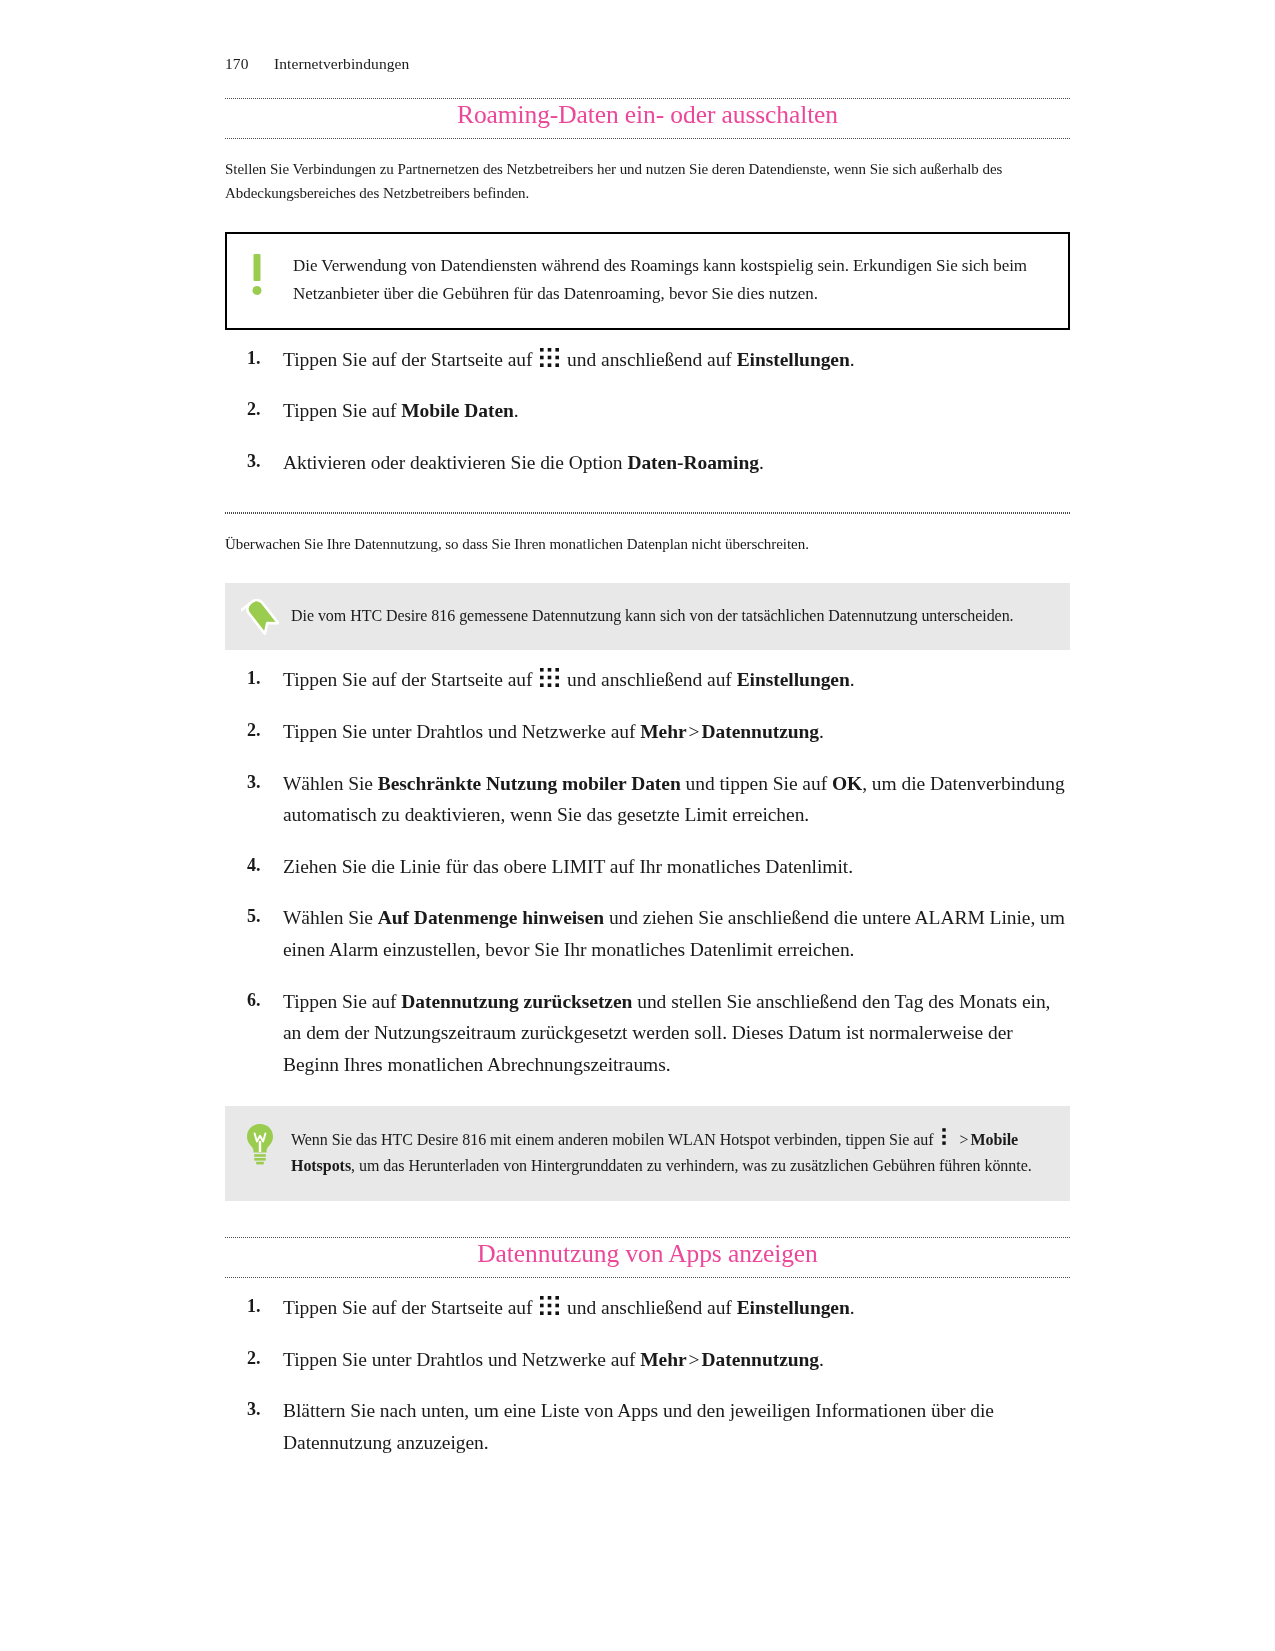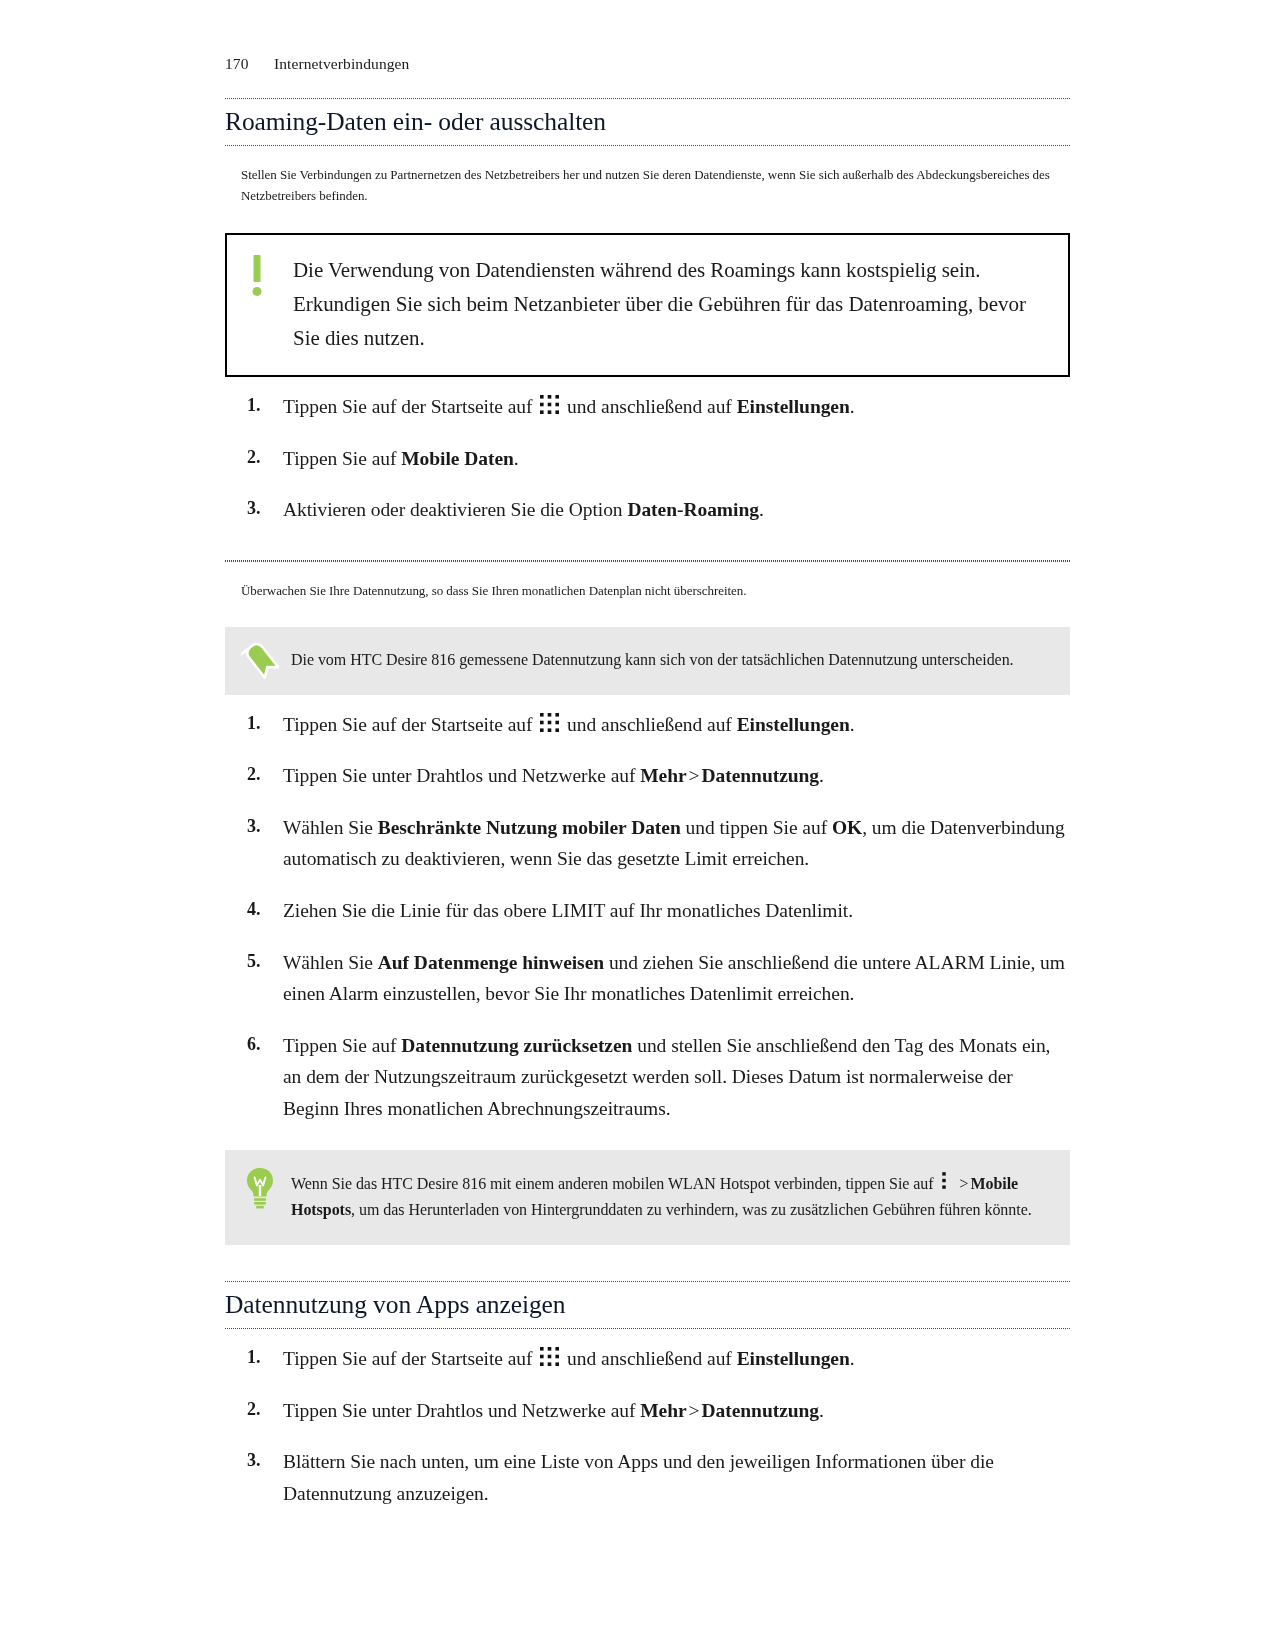--- a/index.html
+++ b/index.html
@@ -44,46 +44,47 @@
   }
   .rule-dotted {
     border-top: 1.6px dotted #4a4a4a;
     height: 0;
     line-height: 0;
     font-size: 0;
   }
   h2.section-title {
     font-family: "Liberation Serif", "DejaVu Serif", serif;
     font-weight: normal;
-    color: #0f172a;
+    color: #ec4899;
     font-size: 25.5px;
     line-height: 1.25;
-    margin: 7px 0 7px 0;
+    margin: 0 0 7px 0;
     letter-spacing: -0.1px;
+    text-align: center;
   }
 
   
   p.body-text {
-    font-size: 13px;
+    font-size: 15px;
     line-height: 1.62;
-    margin: 18px 0 0 16px;
+    margin: 18px 0 0 0;
     letter-spacing: -0.05px;
   }
 
   
   .box-warning {
     position: relative;
     border: 2.3px solid #000000;
     box-sizing: border-box;
     margin-top: 27px;
     padding: 18px 26px 20px 66px;
     min-height: 62px;
   }
   .box-warning .box-text {
-    font-size: 21px;
+    font-size: 17px;
     line-height: 1.62;
     letter-spacing: -0.05px;
   }
   .icon-exclaim {
     position: absolute;
     left: 22px;
     top: 20px;
     width: 16px;
     height: 42px;
   }

